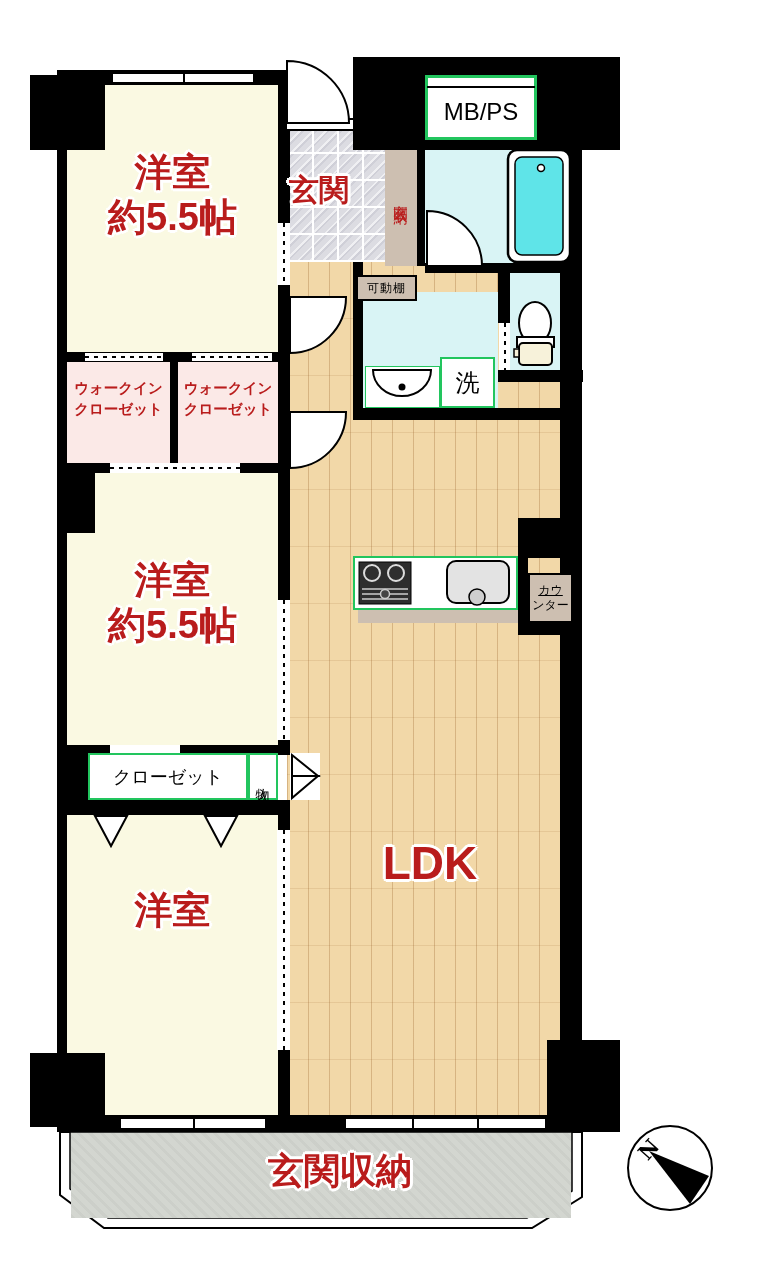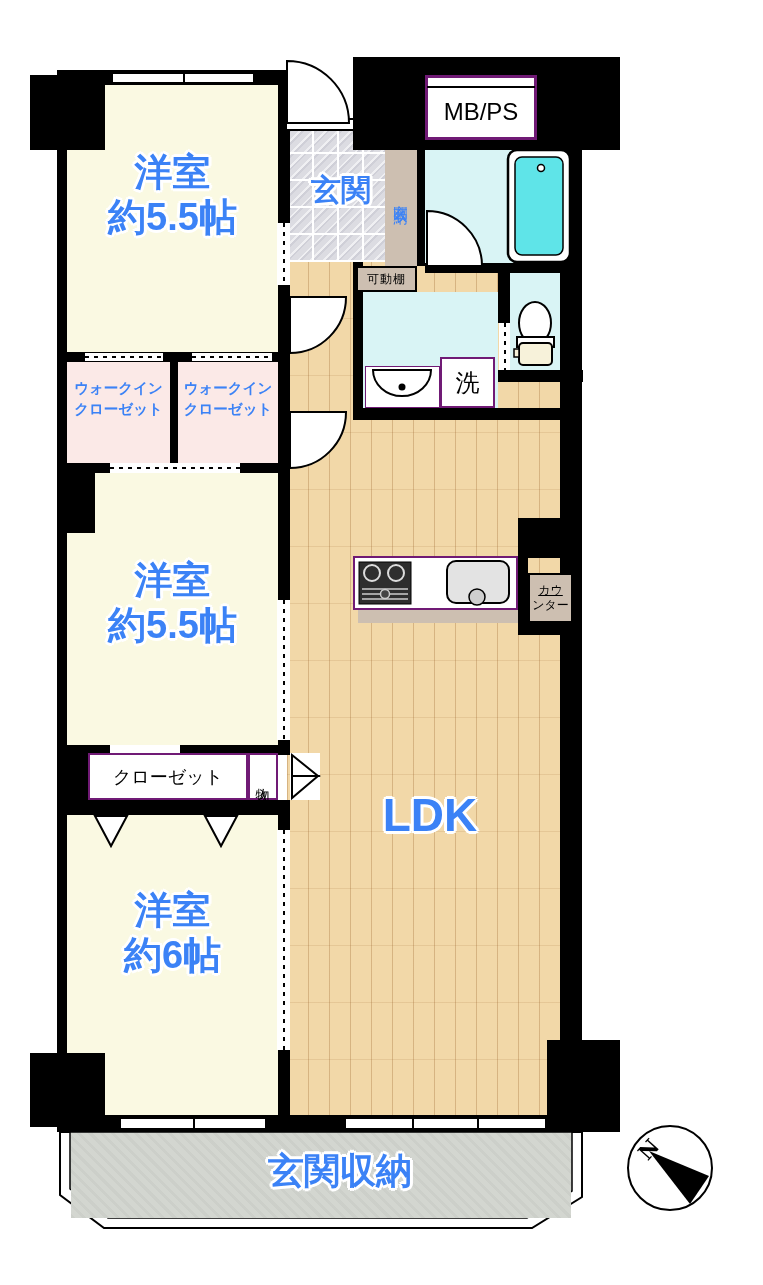--- a/index.html
+++ b/index.html
@@ -29,24 +29,24 @@
   .win b{position:absolute;top:-2px;bottom:-2px;width:2px;background:#000;}
   
   .zipv{position:absolute;background-color:#fff;
         background-image:repeating-linear-gradient(180deg,#000 0 4px,transparent 4px 9px);
         background-size:2px 100%;background-position:center top;background-repeat:no-repeat;}
   .ziph{position:absolute;background-color:#fff;
         background-image:repeating-linear-gradient(90deg,#000 0 4px,transparent 4px 9px);
         background-size:100% 2px;background-position:left center;background-repeat:no-repeat;}
   .openw{position:absolute;background:#fff;}
   
-  .box{position:absolute;background:#fff;border:2px solid #701a75;box-sizing:border-box;}
+  .box{position:absolute;background:#fff;border:2px solid #22c55e;box-sizing:border-box;}
   .tanbox{position:absolute;background:#cdbfb1;border:2px solid #000;box-sizing:border-box;}
   
-  .lbl{position:absolute;color:#3b82f6;text-align:center;white-space:nowrap;}
+  .lbl{position:absolute;color:#b91c1c;text-align:center;white-space:nowrap;}
   .big{font-weight:bold;line-height:1.18;
        text-shadow:-2px -2px 0 #fff,2px -2px 0 #fff,-2px 2px 0 #fff,2px 2px 0 #fff,
                    -3px 0 0 #fff,3px 0 0 #fff,0 -3px 0 #fff,0 3px 0 #fff;}
   .vtext{writing-mode:vertical-rl;text-orientation:upright;letter-spacing:2px;}
   .cc{display:flex;align-items:center;justify-content:center;}
   svg{position:absolute;left:0;top:0;}
 </style>
 </head>
 <body>
 
@@ -118,21 +118,21 @@
   <div class="ziph" style="left:110px;top:463px;width:130px;height:10px;"></div>
   <div class="openw" style="left:110px;top:745px;width:70px;height:8px;"></div>
   <div class="zipv" style="left:277px;top:600px;width:13px;height:140px;"></div>
   <div class="zipv" style="left:277px;top:830px;width:13px;height:220px;"></div>
   <div class="zipv" style="left:499px;top:323px;width:11px;height:47px;"></div>
 
   <div class="box" style="left:425px;top:75px;width:112px;height:65px;border-width:3px;">
     <b style="position:absolute;left:-1px;right:-1px;top:8px;height:2px;background:#000;"></b>
     <span class="cc" style="position:absolute;inset:8px 0 0 0;font-size:24px;">MB/PS</span>
   </div>
-  <div class="tanbox cc" style="left:356px;top:266px;width:61px;height:26px;font-size:12px;letter-spacing:1px;">
+  <div class="tanbox cc" style="left:356px;top:275px;width:61px;height:26px;font-size:12px;letter-spacing:1px;">
     <span>可動棚</span>
   </div>
   <div class="box cc" style="left:440px;top:357px;width:55px;height:51px;font-size:24px;">
     <span>洗</span>
   </div>
   <div class="box" style="left:365px;top:366px;width:75px;height:42px;border-width:1.5px;"></div>
   <div class="tanbox" style="left:528px;top:573px;width:45px;height:50px;border-width:2px;">
     <div style="font-size:12px;line-height:1.25;text-align:center;padding-top:8px;">
       <span style="display:block;text-decoration:underline;">カウ</span>
       <span style="display:block;">ンター</span>
@@ -204,26 +204,25 @@
   <div class="lbl big" style="left:67px;top:150px;width:211px;font-size:38px;">
     <span style="display:block;">洋室</span>
     <span style="display:block;">約5.5帖</span>
   </div>
   <div class="lbl big" style="left:67px;top:558px;width:211px;font-size:38px;">
     <span style="display:block;">洋室</span>
     <span style="display:block;">約5.5帖</span>
   </div>
   <div class="lbl big" style="left:67px;top:888px;width:211px;font-size:38px;">
     <span style="display:block;">洋室</span>
-    <span style="display:block;">約6帖</span>
   </div>
   <div class="lbl big" style="left:287px;top:788px;width:286px;font-size:46px;">
-    <span style="display:block;">LDK</span>
-  </div>
-  <div class="lbl big" style="left:292px;top:172px;width:98px;font-size:30px;">
+    <span style="display:block;margin-top:48px;">LDK</span>
+  </div>
+  <div class="lbl big" style="left:270px;top:172px;width:98px;font-size:30px;">
     <span>玄関</span>
   </div>
   <div class="lbl cc" style="left:385px;top:134px;width:32px;height:128px;">
     <span class="vtext" style="font-size:14px;">玄関収納</span>
   </div>
   <div class="lbl" style="left:67px;top:378px;width:103px;font-size:14.5px;font-weight:bold;line-height:1.45;">
     <span style="display:block;">ウォークイン</span>
     <span style="display:block;">クローゼット</span>
   </div>
   <div class="lbl" style="left:178px;top:378px;width:100px;font-size:14.5px;font-weight:bold;line-height:1.45;">

